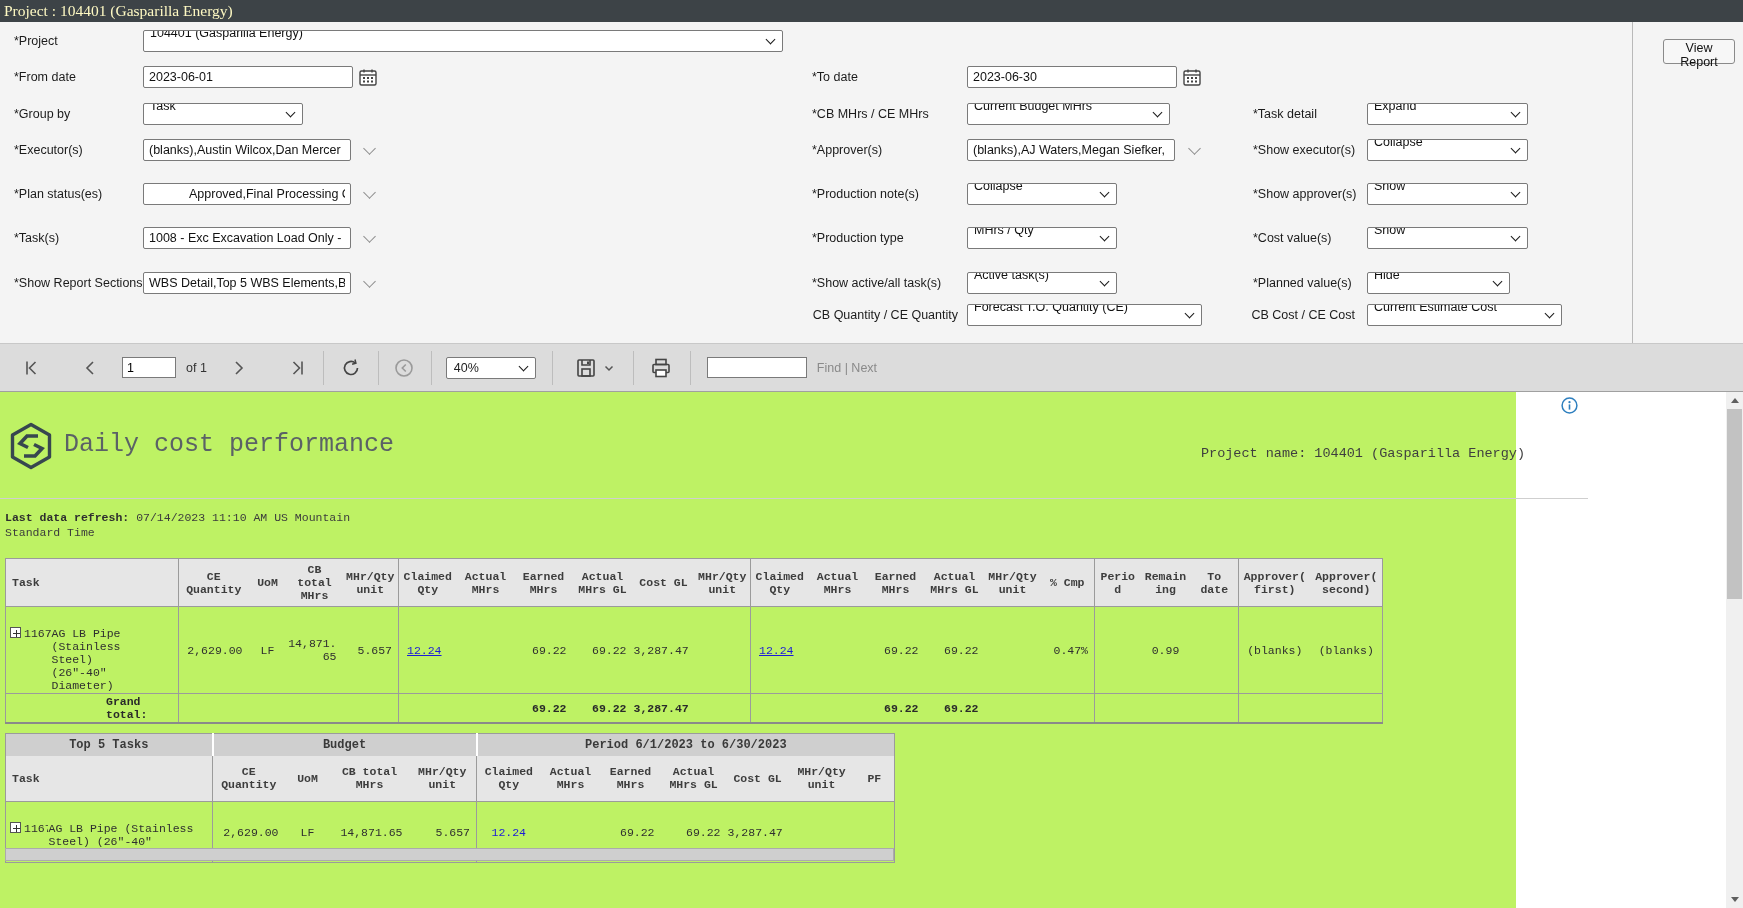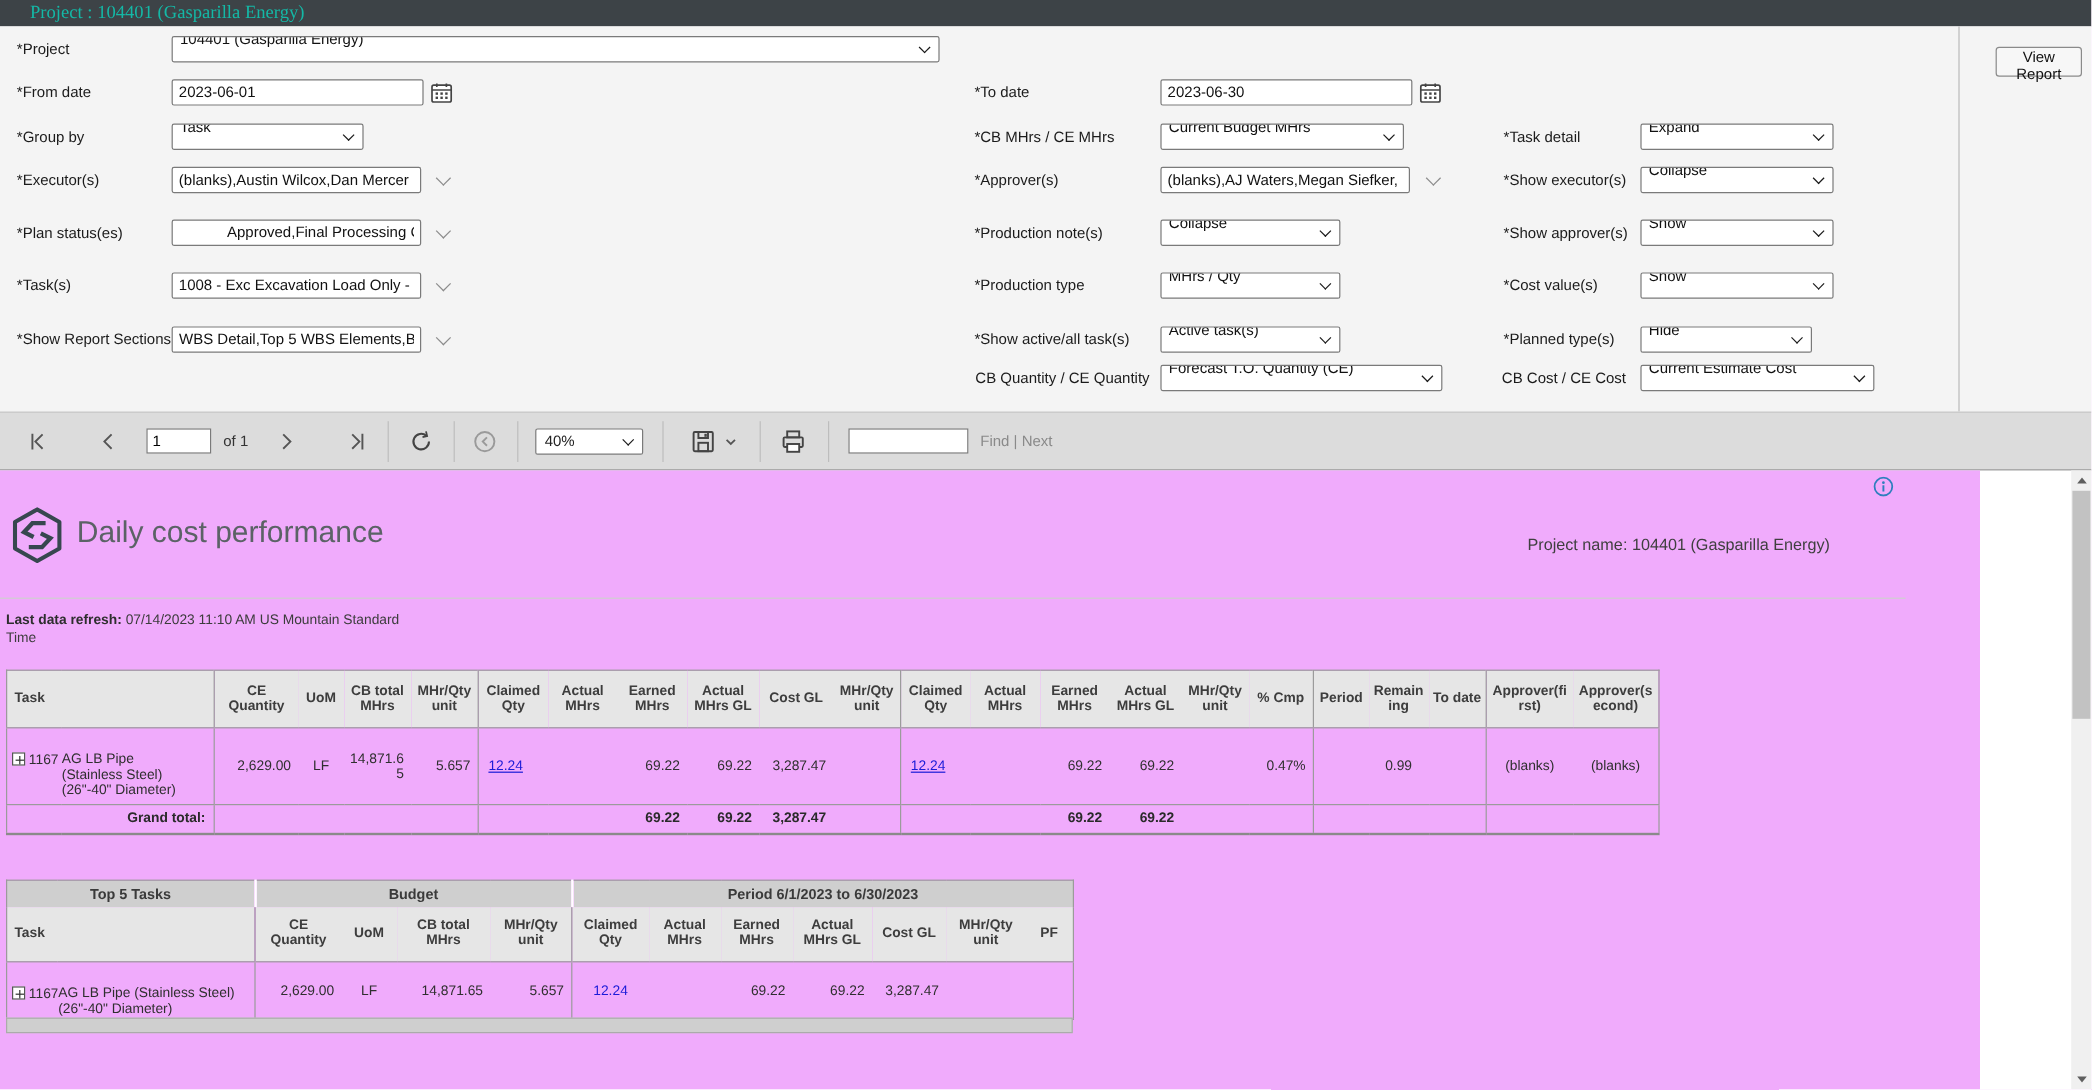--- a/index.html
+++ b/index.html
@@ -1,22 +1,22 @@
 <!DOCTYPE html>
 <html><head>
 <meta charset="utf-8">
 <style>
   html,body{margin:0;padding:0;background:#fff;}
   *{box-sizing:border-box;}
   body{font-family:"Liberation Sans","DejaVu Sans",sans-serif;color:#222;}
   #stage{position:relative;width:1743px;height:908px;background:#fff;overflow:hidden;}
 
   
-  #titlebar{position:absolute;left:0;top:0;width:1743px;height:22px;background:#3d4347;color:#14b8a6;
-    font-family:"Liberation Serif","DejaVu Serif",serif;font-size:15.5px;line-height:21px;padding-left:25px;}
+  #titlebar{position:absolute;left:0;top:0;width:1743px;height:22px;background:#3d4347;color:#fef9c3;
+    font-family:"Liberation Serif","DejaVu Serif",serif;font-size:15.5px;line-height:21px;padding-left:4px;}
 
   
   #filters{position:absolute;left:0;top:22px;width:1743px;height:321px;background:#f4f4f4;}
   .frow{position:absolute;left:0;right:0;height:23px;}
   .flabel{position:absolute;font-size:12.5px;color:#1b1b1b;line-height:23px;white-space:nowrap;}
   .ti{position:absolute;height:22px;border:1px solid #7a7a7a;border-radius:2px;background:#fff;
     font-family:inherit;font-size:12.5px;padding:0 5px;color:#111;}
   .sel{position:absolute;height:22px;border:1px solid #7a7a7a;border-radius:2px;background:#fff;
     font-size:12.5px;display:flex;align-items:center;padding:0 22px 16px 6px;color:#111;white-space:nowrap;overflow:hidden;}
   .chev{position:absolute;right:8px;top:50%;width:7px;height:7px;margin-top:-5px;
@@ -34,21 +34,21 @@
   .tbtn{background:none;border:none;padding:0;cursor:pointer;display:flex;align-items:center;}
   .tsep{width:1px;height:34px;background:#bdbdbd;}
   #page-input{width:54px;height:21px;border:1px solid #7a7a7a;background:#fff;font-size:12.5px;padding:0 4px;font-family:inherit;}
   #of-label{font-size:12.5px;color:#333;}
   #zoom-select{position:relative;width:90px;height:22px;border:1px solid #7a7a7a;border-radius:2px;background:#fff;
     font-size:12.5px;display:flex;align-items:center;padding:0 20px 0 7px;cursor:pointer;}
   #find-input{width:100px;height:21px;border:1px solid #7a7a7a;background:#fff;font-family:inherit;font-size:12.5px;padding:0 4px;}
   #find-links{font-size:12.5px;color:#8a8a8a;}
 
   
-  #report{position:absolute;left:0;top:392px;width:1650px;height:516px;background:#f0abfc;}
+  #report{position:absolute;left:0;top:392px;width:1516px;height:516px;background:#bef264;font-family:Liberation Mono, monospace;}
   #info-icon{position:absolute;left:1561px;top:5px;cursor:pointer;}
   #report-logo{position:absolute;left:8px;top:30px;}
   #report-title{position:absolute;left:64px;top:38px;font-size:25px;color:#5b6266;}
   #project-name{position:absolute;left:1125px;top:54px;width:400px;text-align:right;font-size:13.5px;color:#3f3f3f;}
   #title-rule{position:absolute;left:0;top:106px;width:1588px;border-top:1px solid #cfcfcf;}
   #last-refresh{position:absolute;left:5px;top:118px;width:350px;font-size:11.5px;color:#3c3c3c;line-height:15px;}
   #last-refresh b{color:#2e2e2e;}
 
   
   table.rpt{border-collapse:collapse;table-layout:fixed;border:1px solid #9b9b9b;font-size:11.5px;}
@@ -211,21 +211,21 @@
 
     <div class="frow" style="top:250px">
       <span class="flabel" style="left:14px">*Show Report Sections</span>
       <input class="ti" style="left: 143px; width: 208px;" value="WBS Detail,Top 5 WBS Elements,B">
       <span class="chev-out" style="left:365px"></span>
       <span class="flabel" style="left:812px">*Show active/all task(s)</span>
       <div class="sel" style="left:967px;width:150px">
         <span>Active task(s)</span>
           <span class="chev"></span>
       </div>
-      <span class="flabel" style="left:1253px">*Planned type(s)</span>
+      <span class="flabel" style="left:1253px">*Planned value(s)</span>
       <div class="sel" style="left:1367px;width:143px">
         <span>Hide</span>
           <span class="chev"></span>
       </div>
     </div>
 
     <div class="frow" style="top:282px">
       <span class="flabel" style="left:730px;width:228px;text-align:right">CB Quantity / CE Quantity</span>
       <div class="sel" style="left:967px;width:235px">
         <span>Forecast T.O. Quantity (CE)</span>

